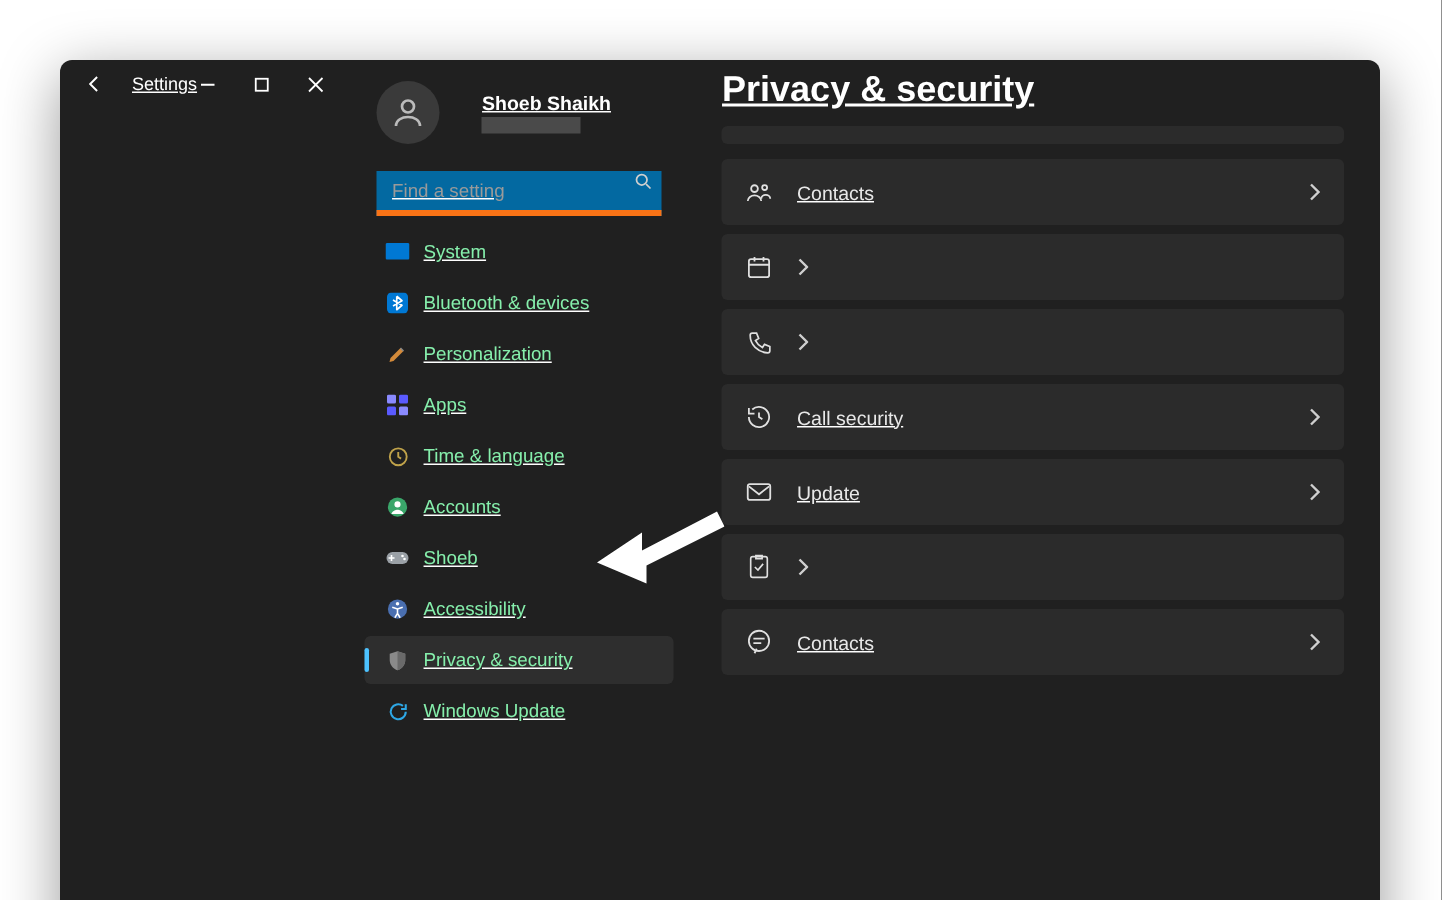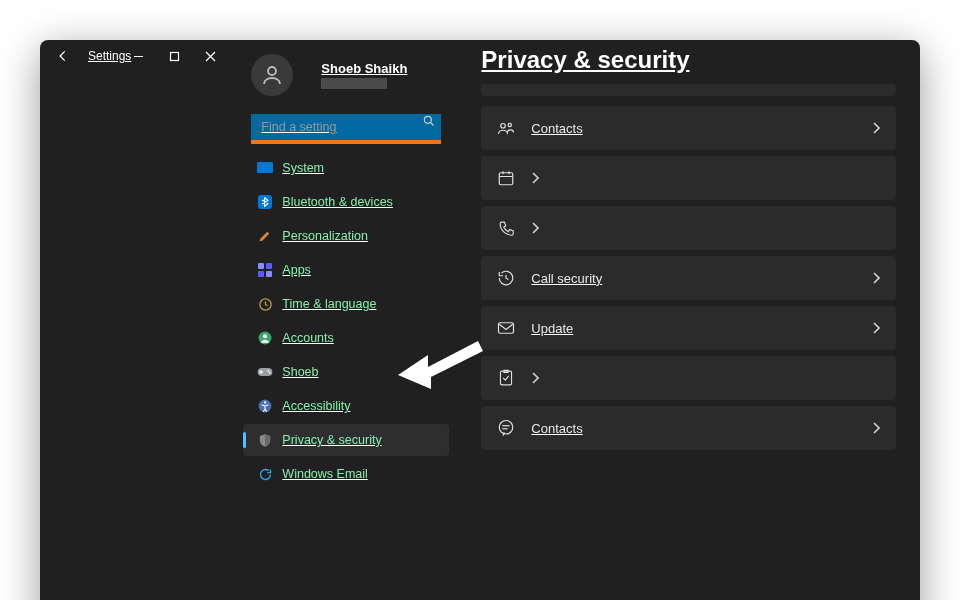--- a/index.html
+++ b/index.html
@@ -366,21 +366,21 @@
           <span>Privacy &amp; security</span>
         </div>
 
         <div class="nav-item">
           <span class="nav-icon">
             <svg width="15" height="15" viewBox="0 0 24 24" fill="none" stroke="#2ea8e6" stroke-width="2.2">
                 <path d="M20 12a8 8 0 1 1-3-6.3"></path>
                 <path d="M20 4v5h-5"></path>
               </svg>
           </span>
-          <span>Windows Email</span>
+          <span>Windows Update</span>
         </div>
 
       </div>
     </div>
 
     <div class="main">
       <div class="main-title">Privacy &amp; security</div>
       <div class="banner-strip"></div>
 
       <div class="list-row">

